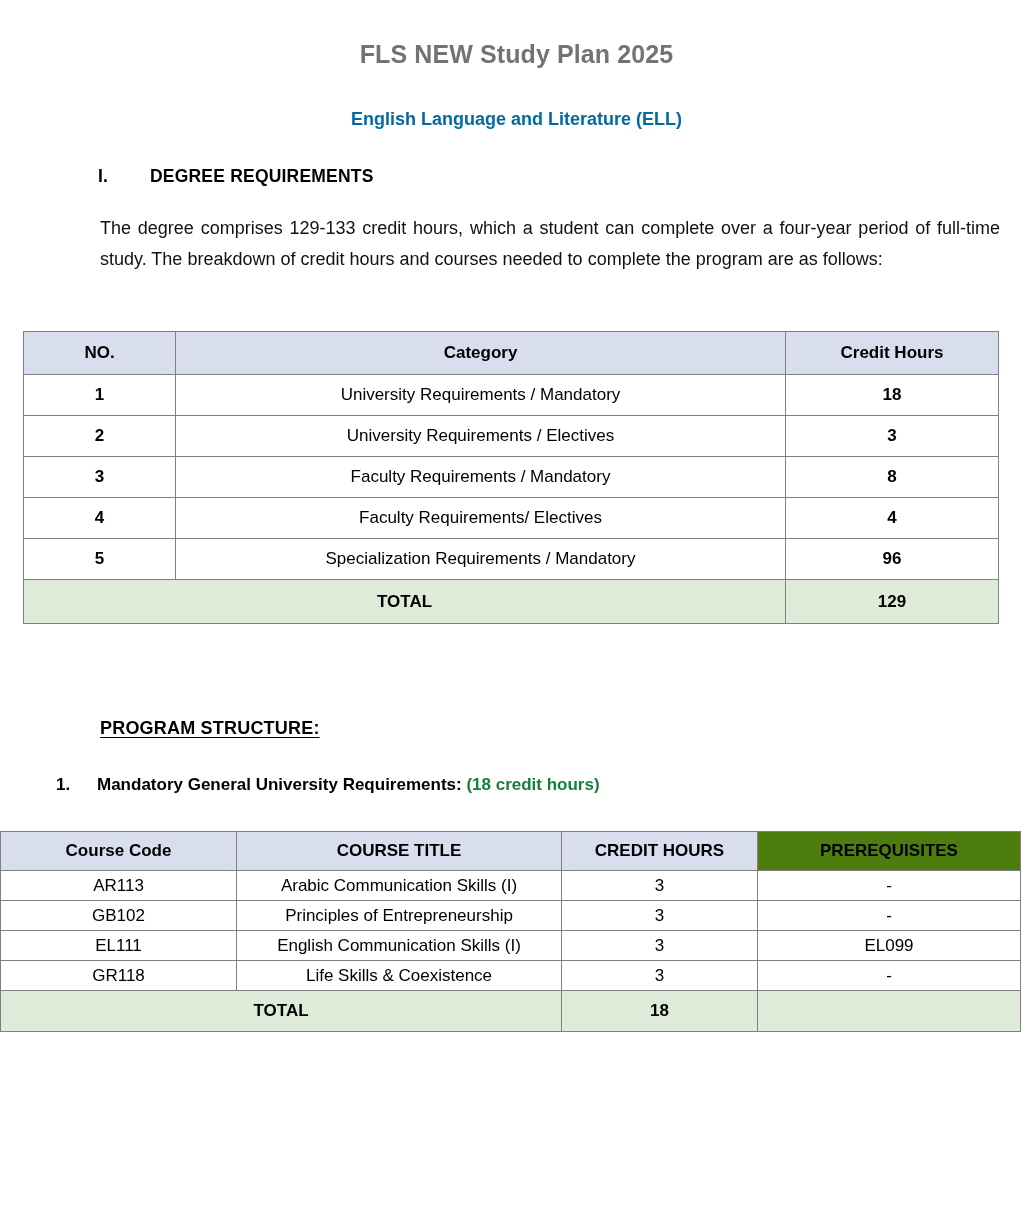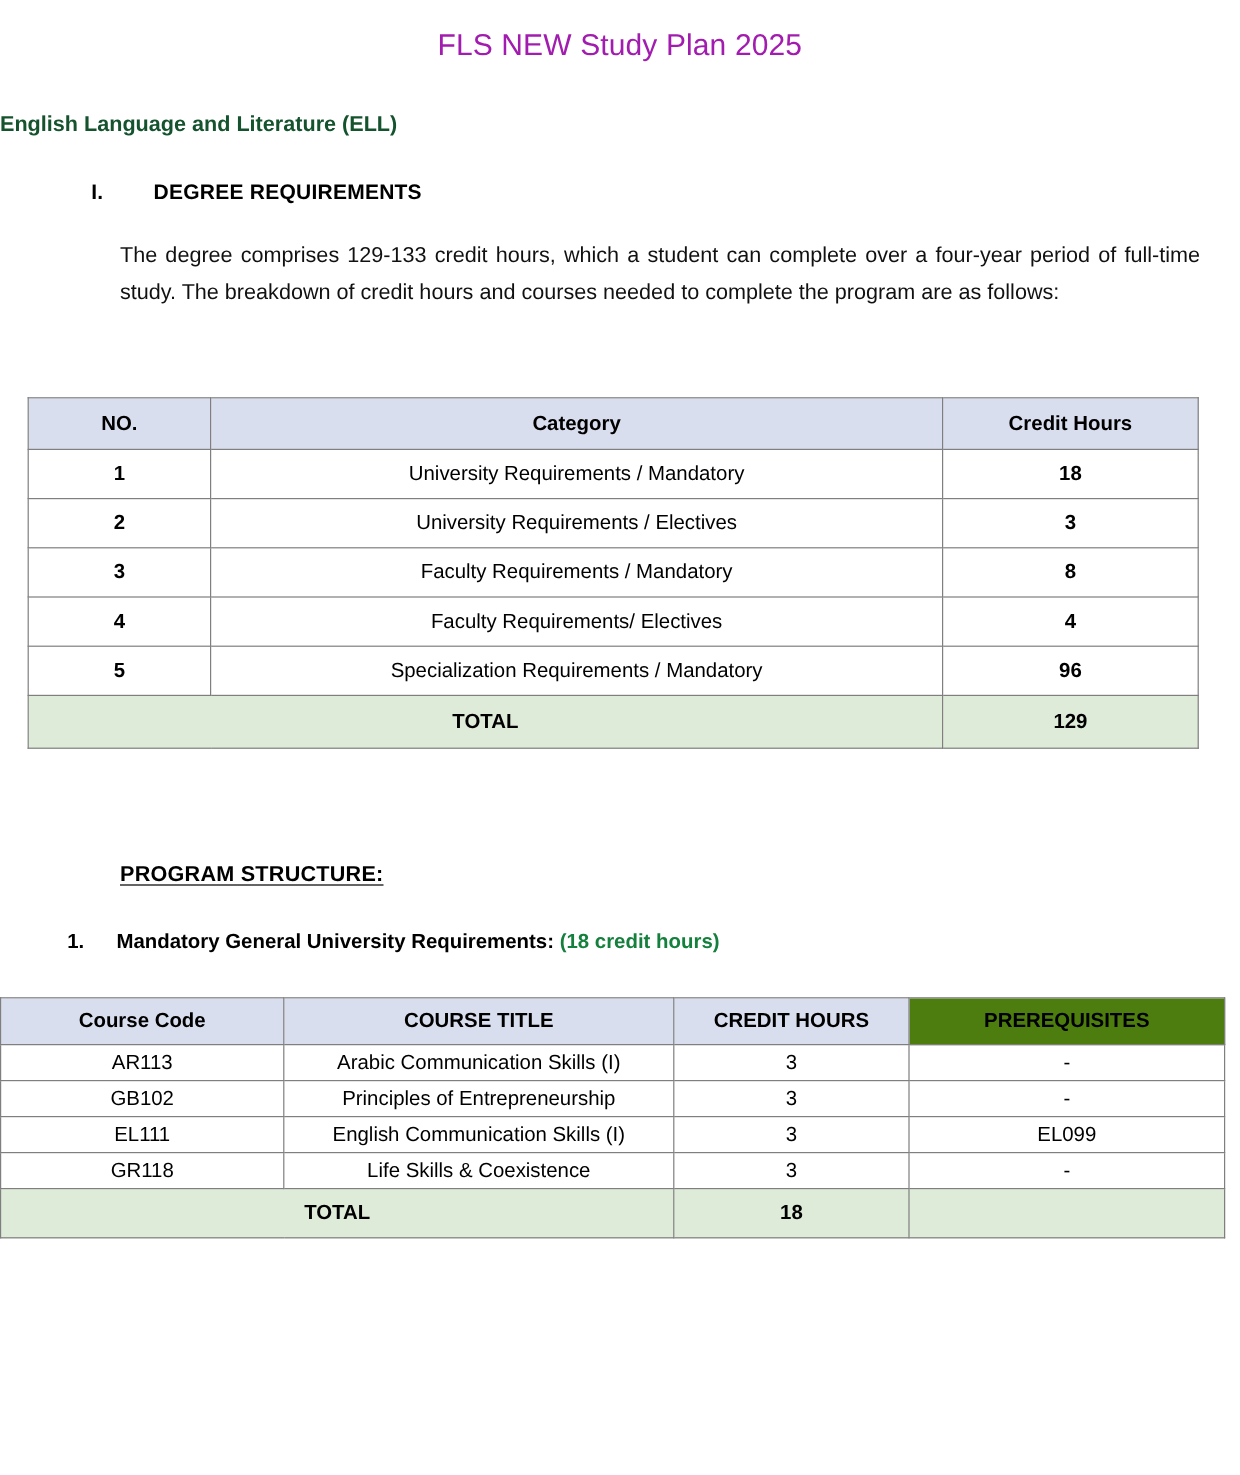--- a/index.html
+++ b/index.html
@@ -15,39 +15,39 @@
     position: relative;
     font-family: "Liberation Sans", sans-serif;
     color: #000000;
     overflow: hidden;
   }
 
   
   .doc-title {
     text-align: center;
     font-size: 25px;
-    font-weight: normal;
-    color: #a21caf;
+    font-weight: bold;
+    color: #737373;
     letter-spacing: 0.1px;
     margin: 0;
-    padding-top: 24px;
+    padding-top: 40px;
   }
   .doc-subtitle {
-    text-align: left;
+    text-align: center;
     font-size: 18px;
     font-weight: bold;
-    color: #14532d;
+    color: #0369a1;
     margin: 0;
     padding-top: 40px;
   }
 
   
   .section-i {
     margin-top: 36px;
-    padding-left: 76px;
+    padding-left: 98px;
     font-size: 17.5px;
     font-weight: bold;
     letter-spacing: .2px;
   }
   .section-i .roman {
     display: inline-block;
     width: 52px;
   }
 
   .intro-para {

